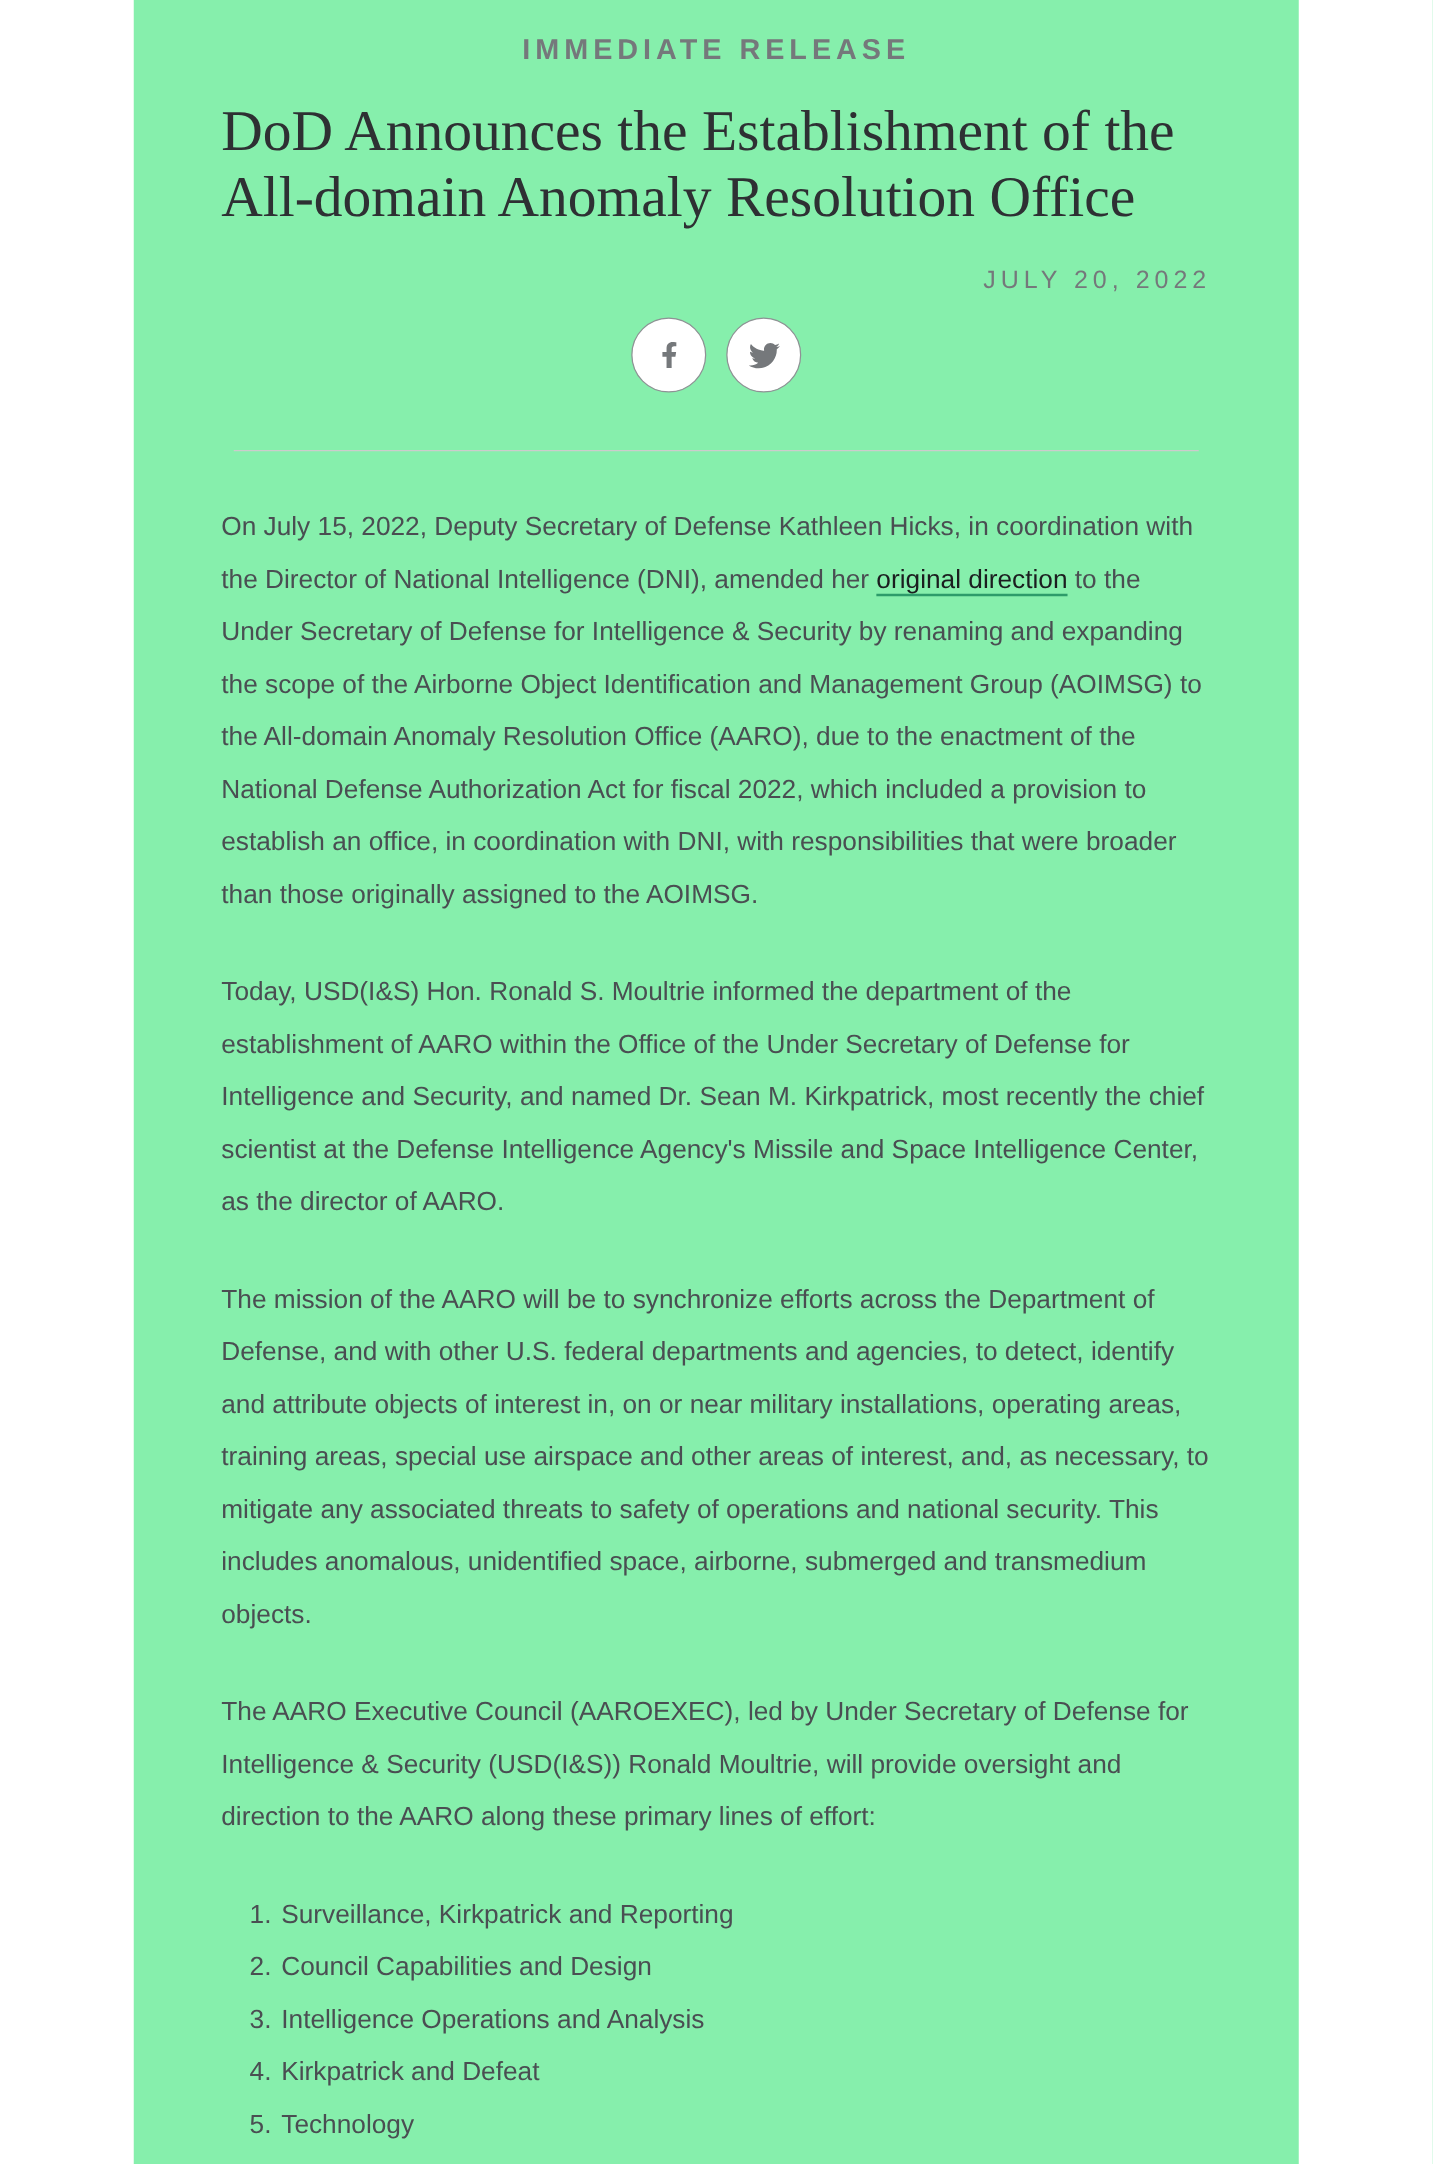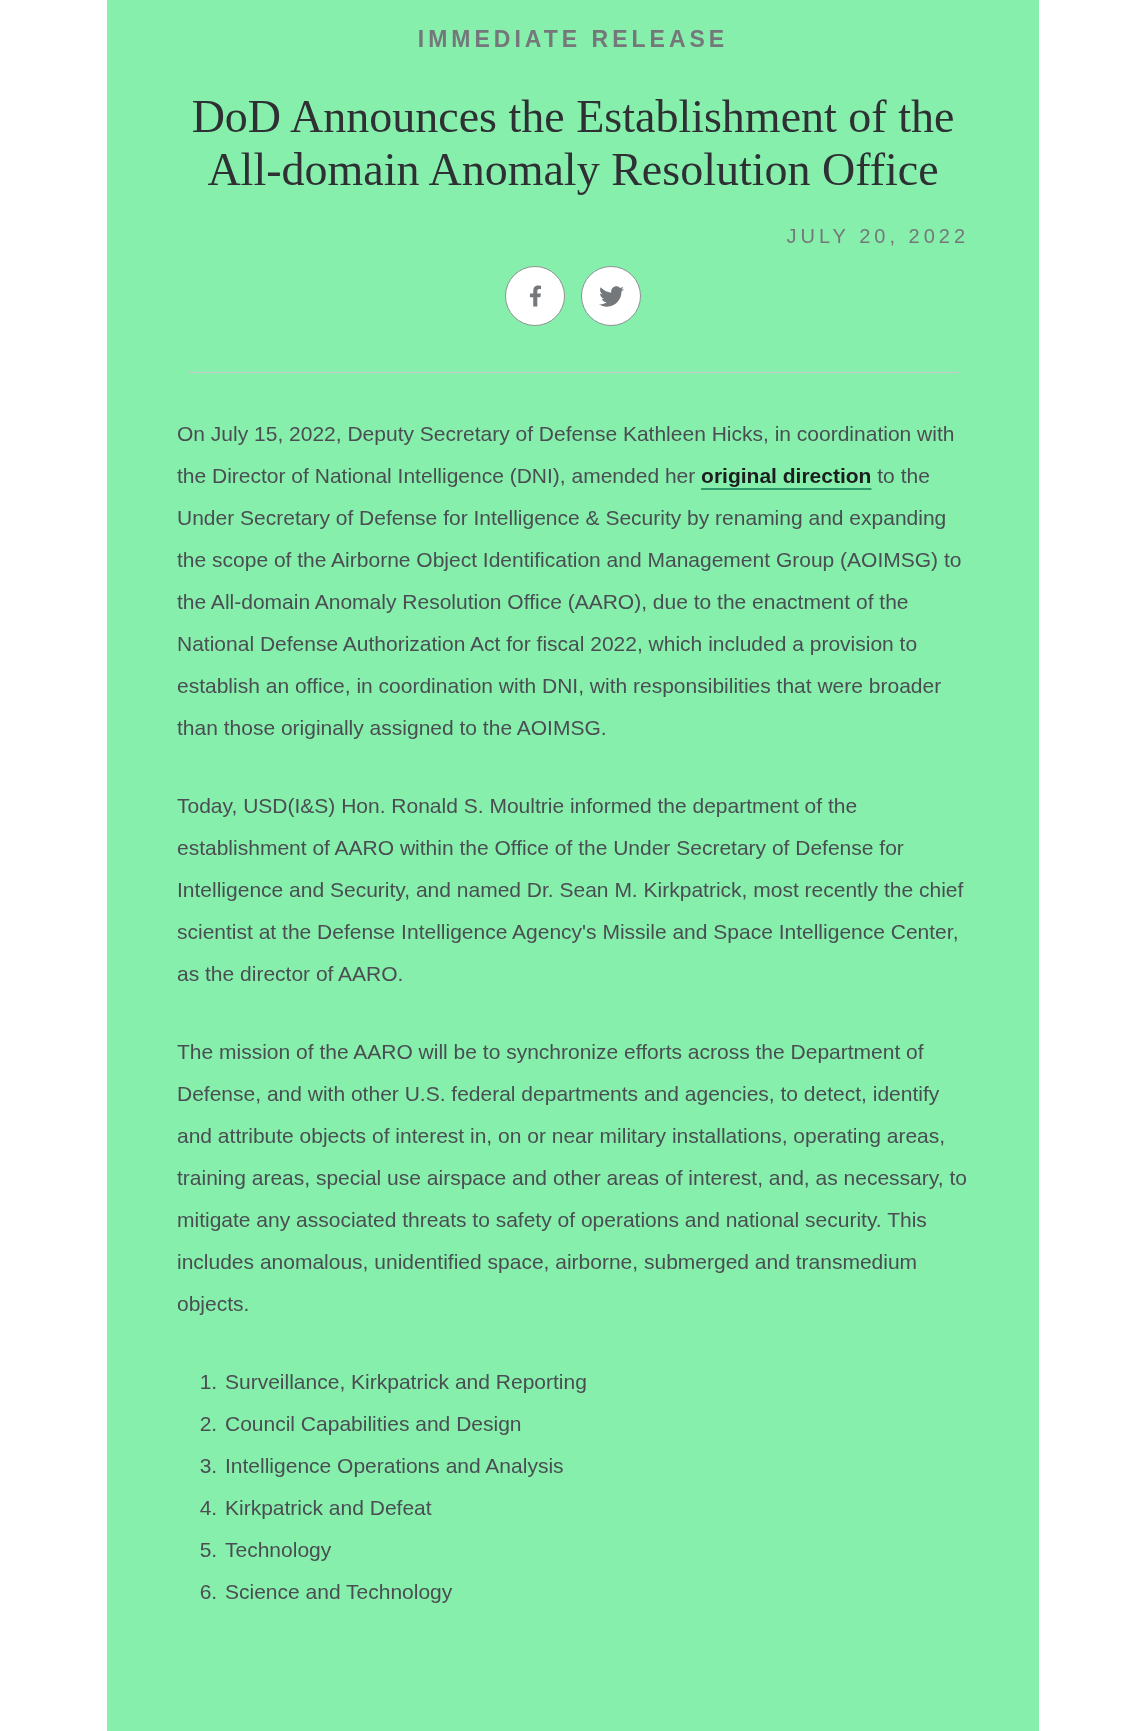--- a/index.html
+++ b/index.html
@@ -7,22 +7,22 @@
   .page {
     width:932px; min-height:1731px; margin:0 auto; background:#86efac;
     box-sizing:border-box; padding:26px 70px 60px;
   }
   .kicker {
     text-align:center; color:#75787b; font-size:23px; font-weight:700;
     letter-spacing:4px; line-height:1.2;
   }
   .title {
     font-family:"Liberation Serif", serif; font-weight:400;
-    text-align:center; color:#2e3033; font-size:46px; line-height:1.16;
-    margin:36px auto 0; max-width:950px;
+    color:#2e3033; font-size:46px; line-height:1.16;
+    margin:24px auto 0; max-width:950px;
   }
   .date {
     text-align:right; color:#75787b; font-size:20px; letter-spacing:4px;
     margin-top:28px; line-height:1.2;
   }
   .share-row { display:flex; justify-content:center; gap:16px; margin-top:18px; }
   .share-btn {
     width:58px; height:58px; border:1px solid #8f9295; border-radius:50%;
     display:flex; align-items:center; justify-content:center;
     background:#ffffff; cursor:pointer; text-decoration:none;
@@ -31,21 +31,21 @@
   .divider {
     border:none; border-top:1px solid #cccccc; margin:46px 10px 0;
   }
   .article-body {
     margin-top:40px; color:#4a4e52; font-size:21px; line-height:42px;
   }
   .article-body p { margin:0 0 36px; }
   .inline-link {
     color:#1b1d1f; cursor:pointer;
     text-decoration:underline; text-decoration-color:#2d9b6a;
-    text-decoration-thickness:2px; text-underline-offset:5px;font-weight:bold;
+    text-decoration-thickness:2px; text-underline-offset:5px;
   }
   .effort-list { margin:0; padding-left:46px; color:#4a4e52; }
   .effort-list li { line-height:42px; padding-left:2px; }
 </style>
 </head>
 <body>
 
 <div class="page">
 
   <header>
@@ -72,20 +72,21 @@
   </header>
 
   <main class="article-body">
 
     <p><span>On July 15, 2022, Deputy Secretary of Defense Kathleen Hicks, in coordination with the Director of National Intelligence (DNI), amended her </span><a class="inline-link" href="#">original direction</a><span> to the Under Secretary of Defense for Intelligence &amp; Security by renaming and expanding the scope of the Airborne Object Identification and Management Group (AOIMSG) to the All-domain Anomaly Resolution Office (AARO), due to the enactment of the National Defense Authorization Act for fiscal 2022, which included a provision to establish an office, in coordination with DNI, with responsibilities that were broader than those originally assigned to the AOIMSG.</span></p>
 
     <p>Today, USD(I&amp;S) Hon. Ronald S. Moultrie informed the department of the establishment of AARO within the Office of the Under Secretary of Defense for Intelligence and Security, and named Dr. Sean M. Kirkpatrick, most recently the chief scientist at the Defense Intelligence Agency's Missile and Space Intelligence Center, as the director of AARO.</p>
 
     <p>The mission of the AARO will be to synchronize efforts across the Department of Defense, and with other U.S. federal departments and agencies, to detect, identify and attribute objects of interest in, on or near military installations, operating areas, training areas, special use airspace and other areas of interest, and, as necessary, to mitigate any associated threats to safety of operations and national security. This includes anomalous, unidentified space, airborne, submerged and transmedium objects.</p>
 
+    <p>The AARO Executive Council (AAROEXEC), led by Under Secretary of Defense for Intelligence &amp; Security (USD(I&amp;S)) Ronald Moultrie, will provide oversight and direction to the AARO along these primary lines of effort:</p>
 
     <ol class="effort-list">
       <li>Surveillance, Kirkpatrick and Reporting</li>
       <li>Council Capabilities and Design</li>
       <li>Intelligence Operations and Analysis</li>
       <li>Kirkpatrick and Defeat</li>
       <li>Technology</li>
       <li>Science and Technology</li>
     </ol>
 

